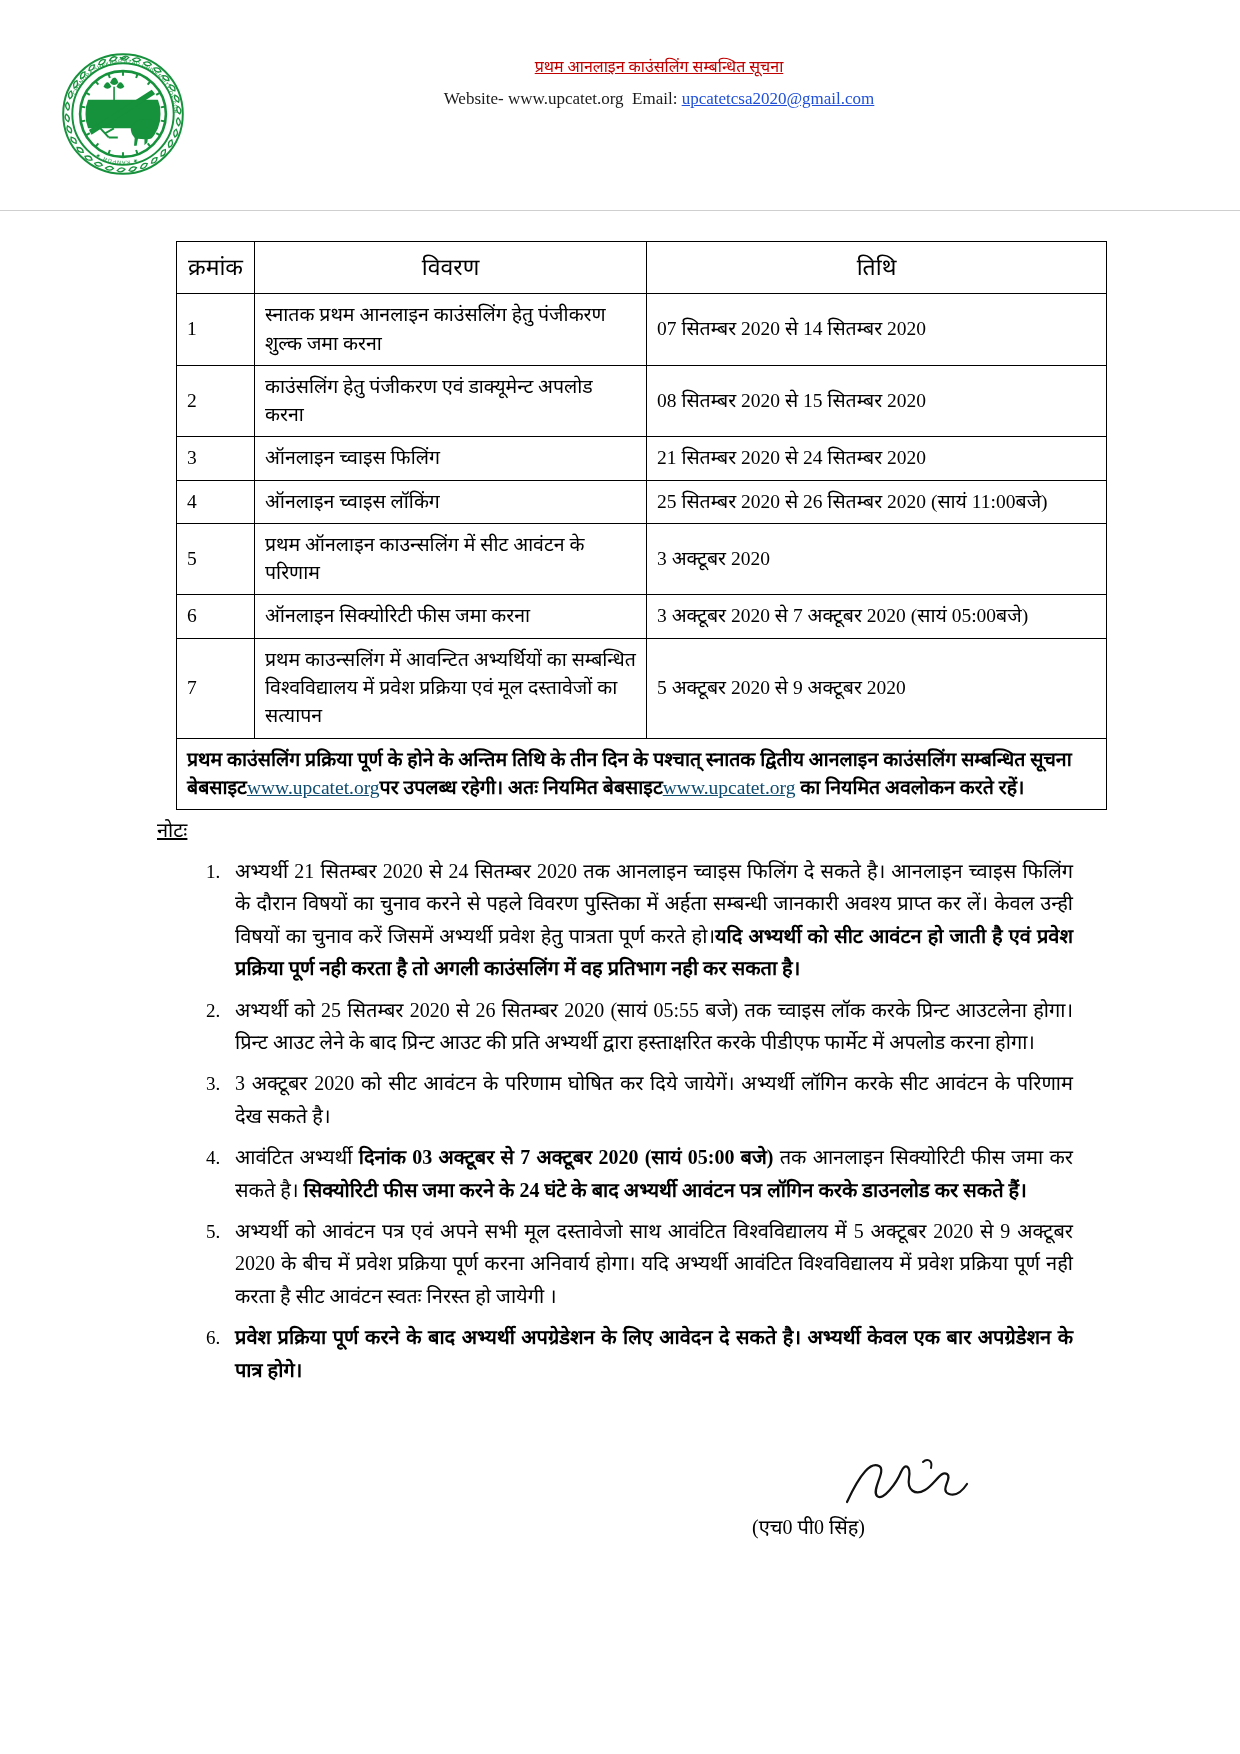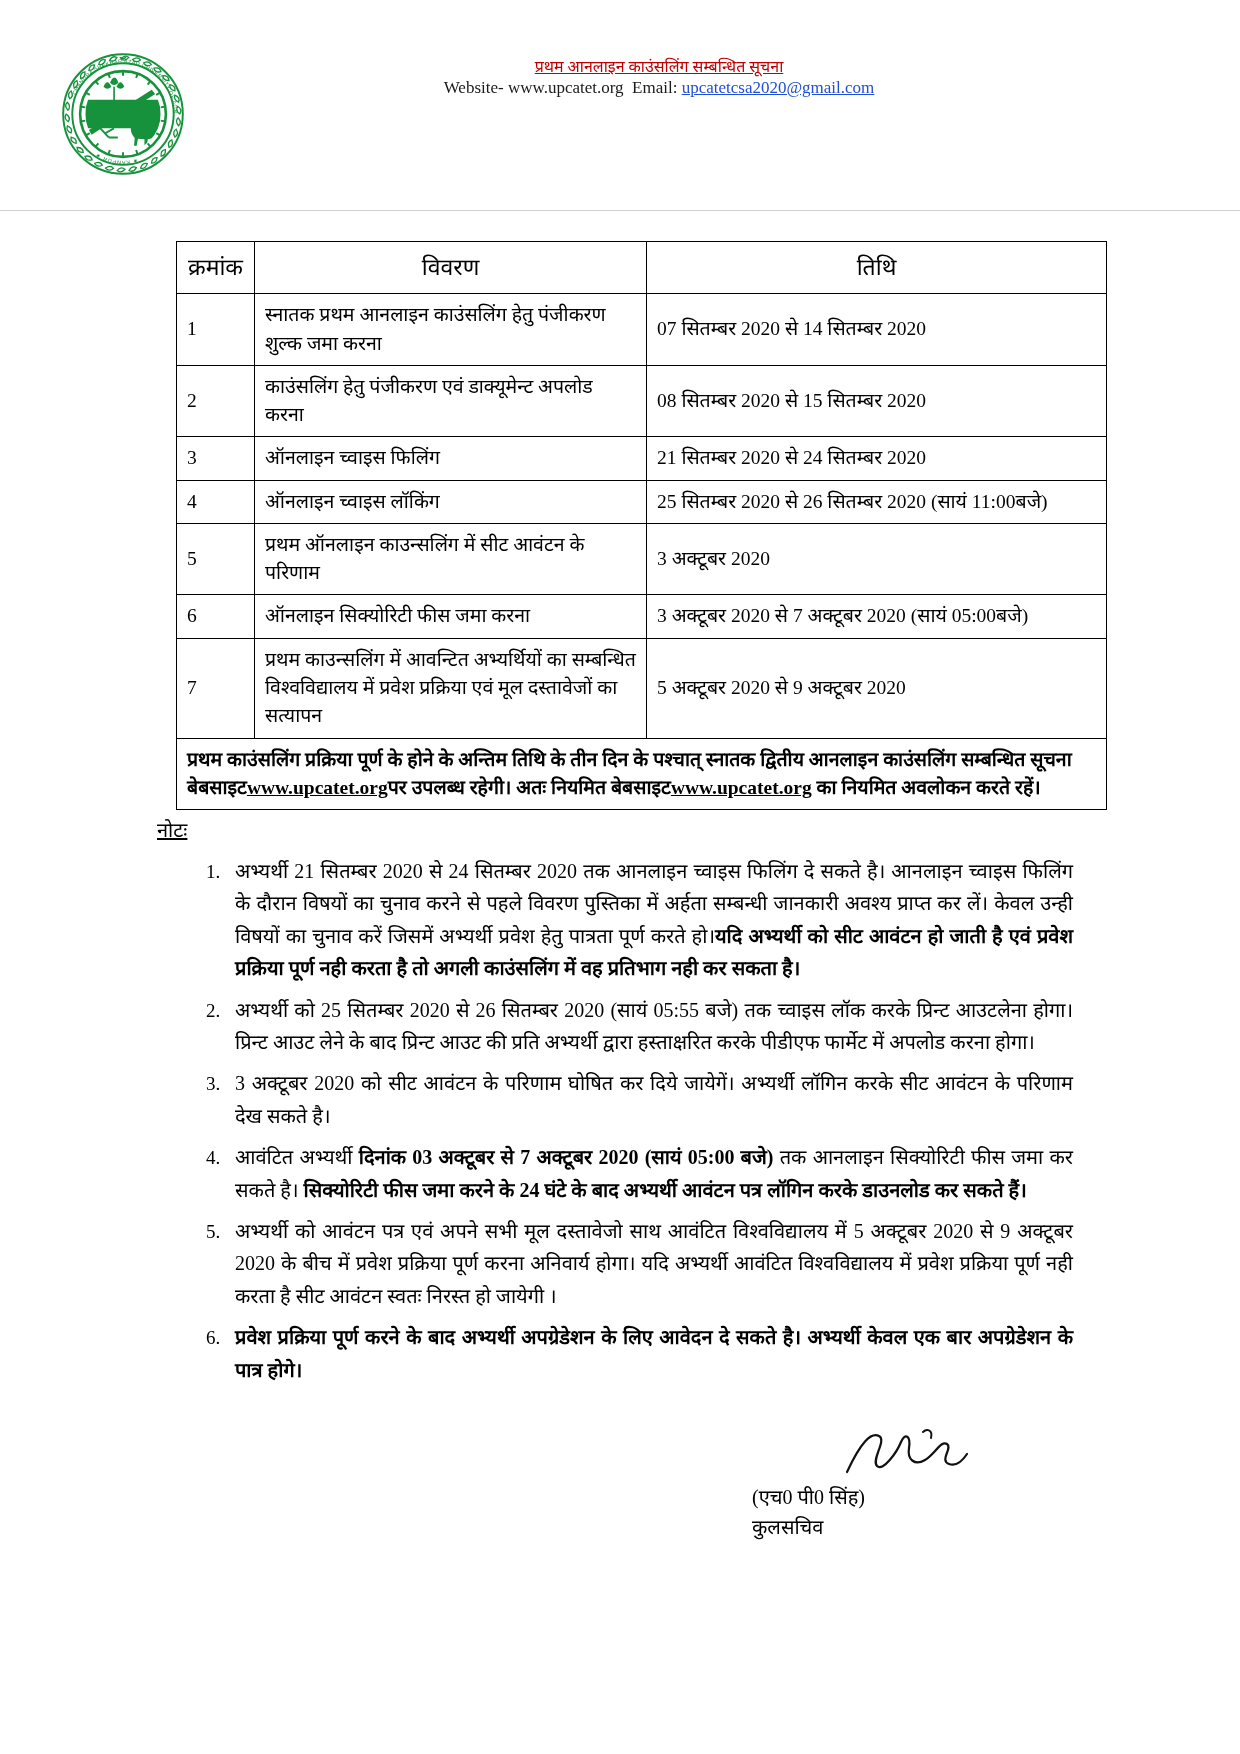--- a/index.html
+++ b/index.html
@@ -44,20 +44,21 @@
   .sub-title {
     font-size: 16px;
     font-weight: normal;
     color: #c00000;
     text-decoration: underline;
     margin-top: 9px;
     line-height: 1.3;
   }
   .contact-line {
     font-size: 17px;
+    margin-top: 11px;
     color: #1a1a1a;
   }
   .contact-line .email-link {
     color: #1f4fd8;
     text-decoration: underline;
   }
   .head-rule {
     border: none;
     border-top: 1px solid #cfcfcf;
     margin: 18px 0 0 0;
@@ -91,23 +92,23 @@
   td.desc { text-align: left; }
   td.date { text-align: left; padding-left: 14px; }
   td.note-cell {
     font-size: 19.5px;
     font-weight: bold;
     line-height: 1.5;
     text-align: left;
     padding: 6px 9px 8px 9px;
   }
   td.note-cell a {
-    color: #000000;
+    color: #0c4a6e;
     text-decoration: underline;
-    font-weight: bold;
+    font-weight: normal;
   }
 
   
   .notes-zone { width: 930px; margin: 6px auto 0 auto; }
   .note-label {
     font-size: 20px;
     margin: 6px 0 12px 2px;
     text-decoration: underline;
   }
   ol.notes {
@@ -415,14 +416,13 @@
 </div>
 
 <div class="sign-zone">
   <div class="sign-mark">
     <svg width="150" height="54" viewBox="0 0 150 54" aria-hidden="true">
       <path d="M20 46 C 34 16, 44 6, 52 10 C 60 14, 44 34, 50 40 C 56 46, 70 26, 74 16 C 78 6, 84 10, 82 22 C 80 34, 88 40, 98 34 C 108 28, 114 14, 120 18 C 126 22, 112 34, 122 38 C 130 41, 136 34, 140 28" fill="none" stroke="#111111" stroke-width="2.2" stroke-linecap="round"></path>
       <path d="M 96 6 C 100 2, 106 4, 104 12" fill="none" stroke="#111111" stroke-width="2" stroke-linecap="round"></path>
     </svg>
   </div>
   <div class="sign-name">(एच0 पी0 सिंह)</div>
-  <div class="sign-desig">कुलसचिव</div>
 </div>
 
 </body></html>

